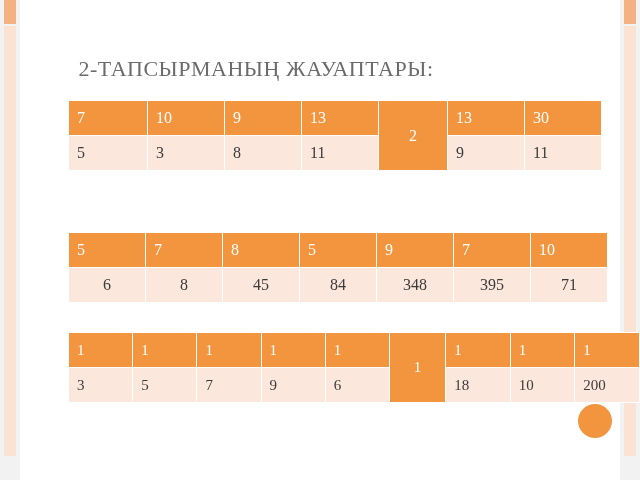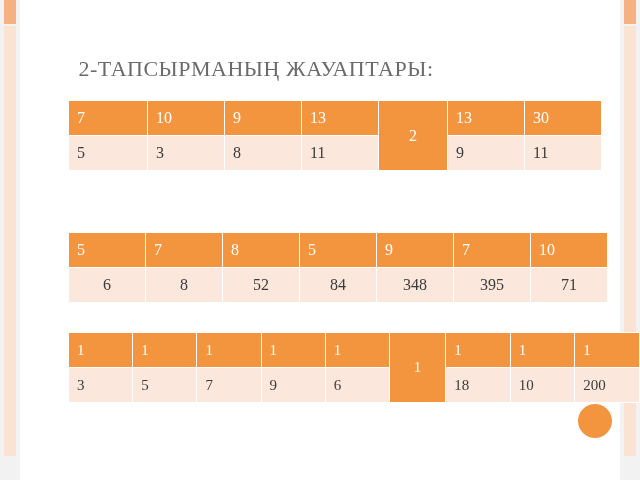--- a/index.html
+++ b/index.html
@@ -146,21 +146,21 @@
     <td class="hdr left-align">7</td>
     <td class="hdr left-align">8</td>
     <td class="hdr left-align">5</td>
     <td class="hdr left-align">9</td>
     <td class="hdr left-align">7</td>
     <td class="hdr left-align">10</td>
   </tr>
   <tr>
     <td class="val">6</td>
     <td class="val">8</td>
-    <td class="val">52</td>
+    <td class="val">45</td>
     <td class="val">84</td>
     <td class="val">348</td>
     <td class="val">395</td>
     <td class="val">71</td>
   </tr>
 </tbody>
   </table>
 
 <table class="grid" id="table3">
   <tbody>

